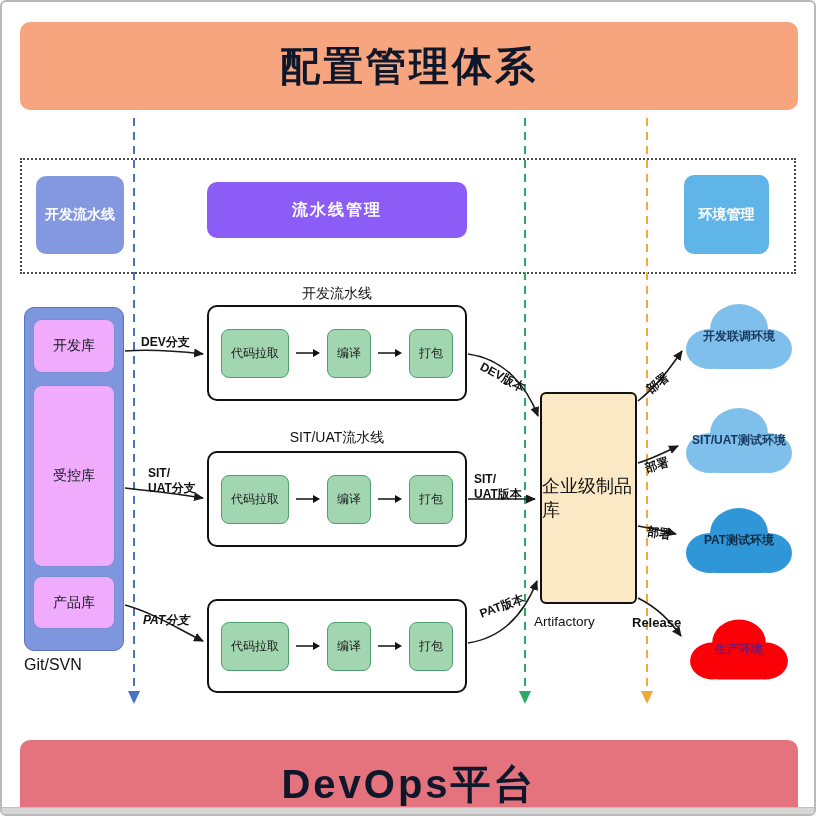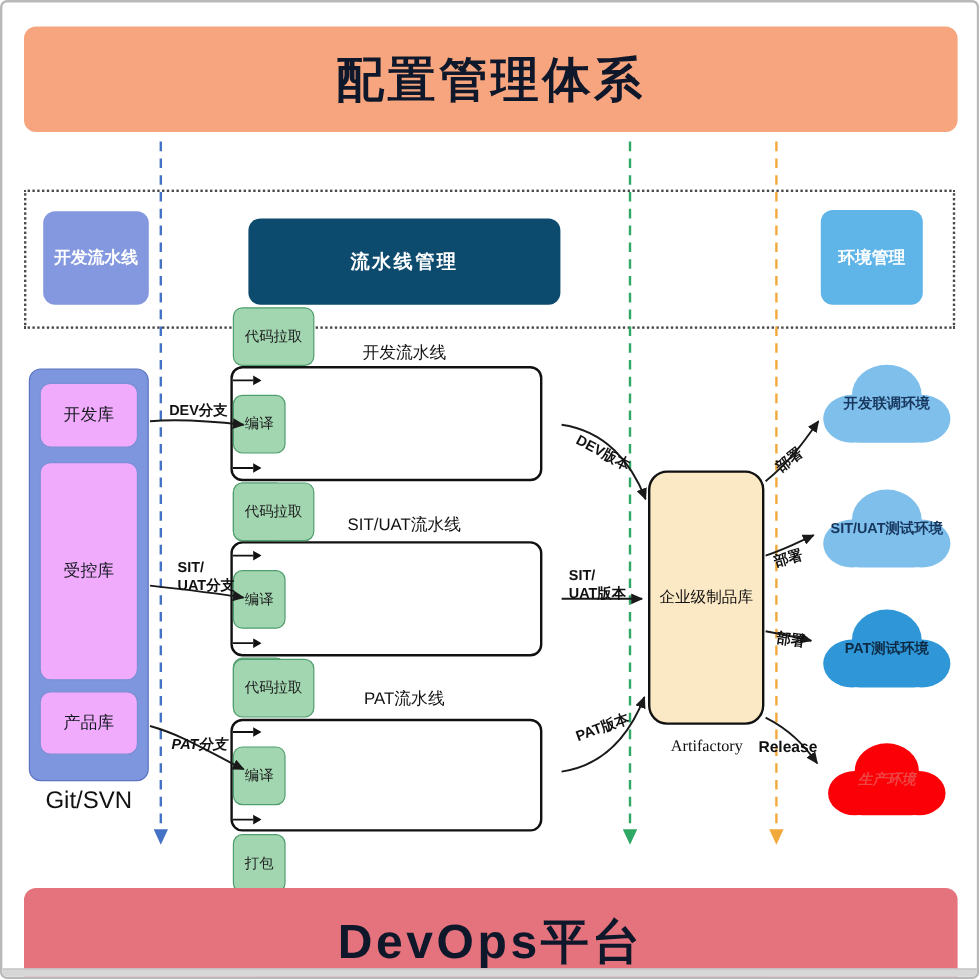--- a/index.html
+++ b/index.html
@@ -15,63 +15,63 @@
   }
   .banner.top { top:20px; background:#F6A57E; }
   .banner.bottom { top:712px; background:#E4737D;margin-top:26px; }
 
   .dotted-box { position:absolute; left:18px; top:156px; width:776px; height:116px;
     border:2px dotted #4a4a4a; box-sizing:border-box; }
 
   .cat { position:absolute; border-radius:10px; display:flex; align-items:center;
     justify-content:center; color:#ffffff; font-weight:bold; }
   .cat.code     { left:34px;  top:174px; width:88px;  height:78px; background:#8398DE; font-size:14px; }
-  .cat.pipeline { left:205px; top:180px; width:260px; height:72px; background:#0c4a6e; font-size:16px; letter-spacing:2px; }
+  .cat.pipeline { left:205px; top:180px; width:260px; height:56px; background:#8b5cf6; font-size:16px; letter-spacing:2px; }
   .cat.artifact { left:540px; top:174px; width:90px;  height:78px; background:#FACC80; font-size:14px; }
   .cat.env      { left:682px; top:173px; width:85px;  height:79px; background:#5FB4E8; font-size:14px;text-align:right; }
 
   .repo-outer { position:absolute; left:22px; top:305px; width:100px; height:344px;
     background:#7E96DD; border:1.5px solid #5a73c2; border-radius:10px; box-sizing:border-box; }
   .repo { position:absolute; left:31px; width:82px; background:#f0abfc; border:1.5px solid #7c8fd6;
     border-radius:9px; display:flex; align-items:center; justify-content:center;
     font-size:14px; color:#14181f; box-sizing:border-box; }
   .repo.dev        { top:317px; height:54px; }
   .repo.controlled { top:383px; height:182px; }
   .repo.product    { top:574px; height:53px; }
-  .repo-caption { position:absolute; left:22px; top:654px; width:100px; text-align:center; font-size:20px; }
+  .repo-caption { position:absolute; left:22px; top:654px; width:100px; font-size:16px; }
 
   .pl-title { position:absolute; left:205px; width:260px; text-align:center; font-size:14px; }
   .pl-title.p1 { top:283px; } .pl-title.p2 { top:427px; } .pl-title.p3 { top:572px; }
 
-  .pl-box { position:absolute; left:190px; width:260px; background:#ffffff;
-    border:2px solid #111; border-radius:10px; display:flex; align-items:flex-start;
-    justify-content:center; gap:7px; box-sizing:border-box;flex-direction:column; }
+  .pl-box { position:absolute; left:205px; width:260px; background:#ffffff;
+    border:2px solid #111; border-radius:10px; display:flex; align-items:center;
+    justify-content:center; gap:7px; box-sizing:border-box; }
   .pl-box.p1 { top:303px; height:96px; }
   .pl-box.p2 { top:449px; height:96px; }
   .pl-box.p3 { top:597px; height:94px; }
 
   .step { background:#A2D6B0; border:1.5px solid #4F9E6E; border-radius:8px;
     font-size:12px; color:#1b1b1b; padding:15px 9px; white-space:nowrap; }
   .step-arrow { display:block; flex:0 0 auto; }
 
   .artifact-box { position:absolute; left:538px; top:390px; width:97px; height:212px;
-    background:#FBE8C5; border:2px solid #111; border-radius:16px; box-sizing:border-box;
-    display:flex; align-items:center; justify-content:center; font-size:13px; }
+    background:#FBE8C5; border:2px solid #111; border-radius:6px; box-sizing:border-box;
+    display:flex; align-items:center; justify-content:center; font-size:18px; }
   .artifact-caption { position:absolute; left:532px; top:612px; width:110px;
-    text-align:center; font-size:13.5px;font-family:Liberation Serif, serif; }
+    font-size:13.5px; }
 
   .cloud { position:absolute; width:118px; height:78px; }
   .cloud svg { position:absolute; left:0; top:0; }
   .cloud-label { position:absolute; left:0; top:0; right:0; bottom:0; display:flex;
     align-items:center; justify-content:center; font-size:12px; font-weight:bold;
     text-align:center; padding:0 6px; }
   .cloud.c1 { left:678px; top:295px;text-decoration:underline; } .cloud.c1 .cloud-label { color:#17375E; }
   .cloud.c2 { left:678px; top:399px; } .cloud.c2 .cloud-label { color:#17375E; }
   .cloud.c3 { left:678px; top:499px; } .cloud.c3 .cloud-label { color:#0D2B45; }
-  .cloud.c4 { left:681px; top:611px; width:112px; height:72px; } .cloud.c4 .cloud-label { color:#ef4444;font-style:italic; }
+  .cloud.c4 { left:681px; top:611px; width:112px; height:72px; } .cloud.c4 .cloud-label { color:#701a75; }
 
   .overlay { position:absolute; left:0; top:0; pointer-events:none; }
   .conn { stroke:#1a1a1a; stroke-width:1.6; fill:none; }
 
   .alabel { position:absolute; font-size:12px; font-weight:bold; color:#111;
     white-space:pre-line; line-height:1.25; }
   .lb-branch1 { left:139px; top:333px; }
   .lb-branch2 { left:146px; top:464px; }
   .lb-branch3 { left:141px; top:611px;font-style:italic; }
   .lb-ver1 { left:476px; top:368px; transform:rotate(28deg); }
@@ -140,21 +140,20 @@
         <polygon points="17,1 24,5 17,9" fill="#111"></polygon>
       </svg>
     <div class="step">编译</div>
     <svg class="step-arrow" width="24" height="10">
         <line x1="0" y1="5" x2="17" y2="5" stroke="#111" stroke-width="1.5"></line>
         <polygon points="17,1 24,5 17,9" fill="#111"></polygon>
       </svg>
     <div class="step">打包</div>
   </div>
 
-  <div class="pl-title p3">PAT流水线</div>
   <div class="pl-box p3">
     <div class="step">代码拉取</div>
     <svg class="step-arrow" width="24" height="10">
         <line x1="0" y1="5" x2="17" y2="5" stroke="#111" stroke-width="1.5"></line>
         <polygon points="17,1 24,5 17,9" fill="#111"></polygon>
       </svg>
     <div class="step">编译</div>
     <svg class="step-arrow" width="24" height="10">
         <line x1="0" y1="5" x2="17" y2="5" stroke="#111" stroke-width="1.5"></line>
         <polygon points="17,1 24,5 17,9" fill="#111"></polygon>

